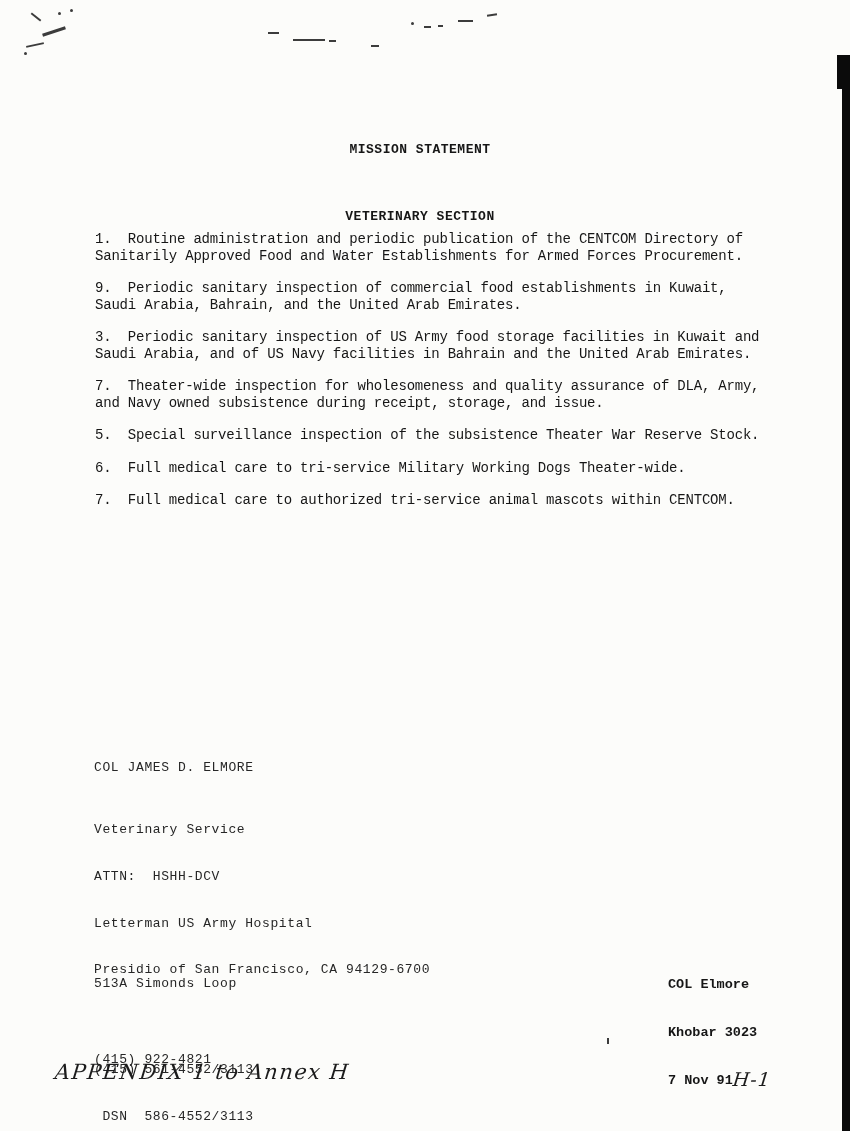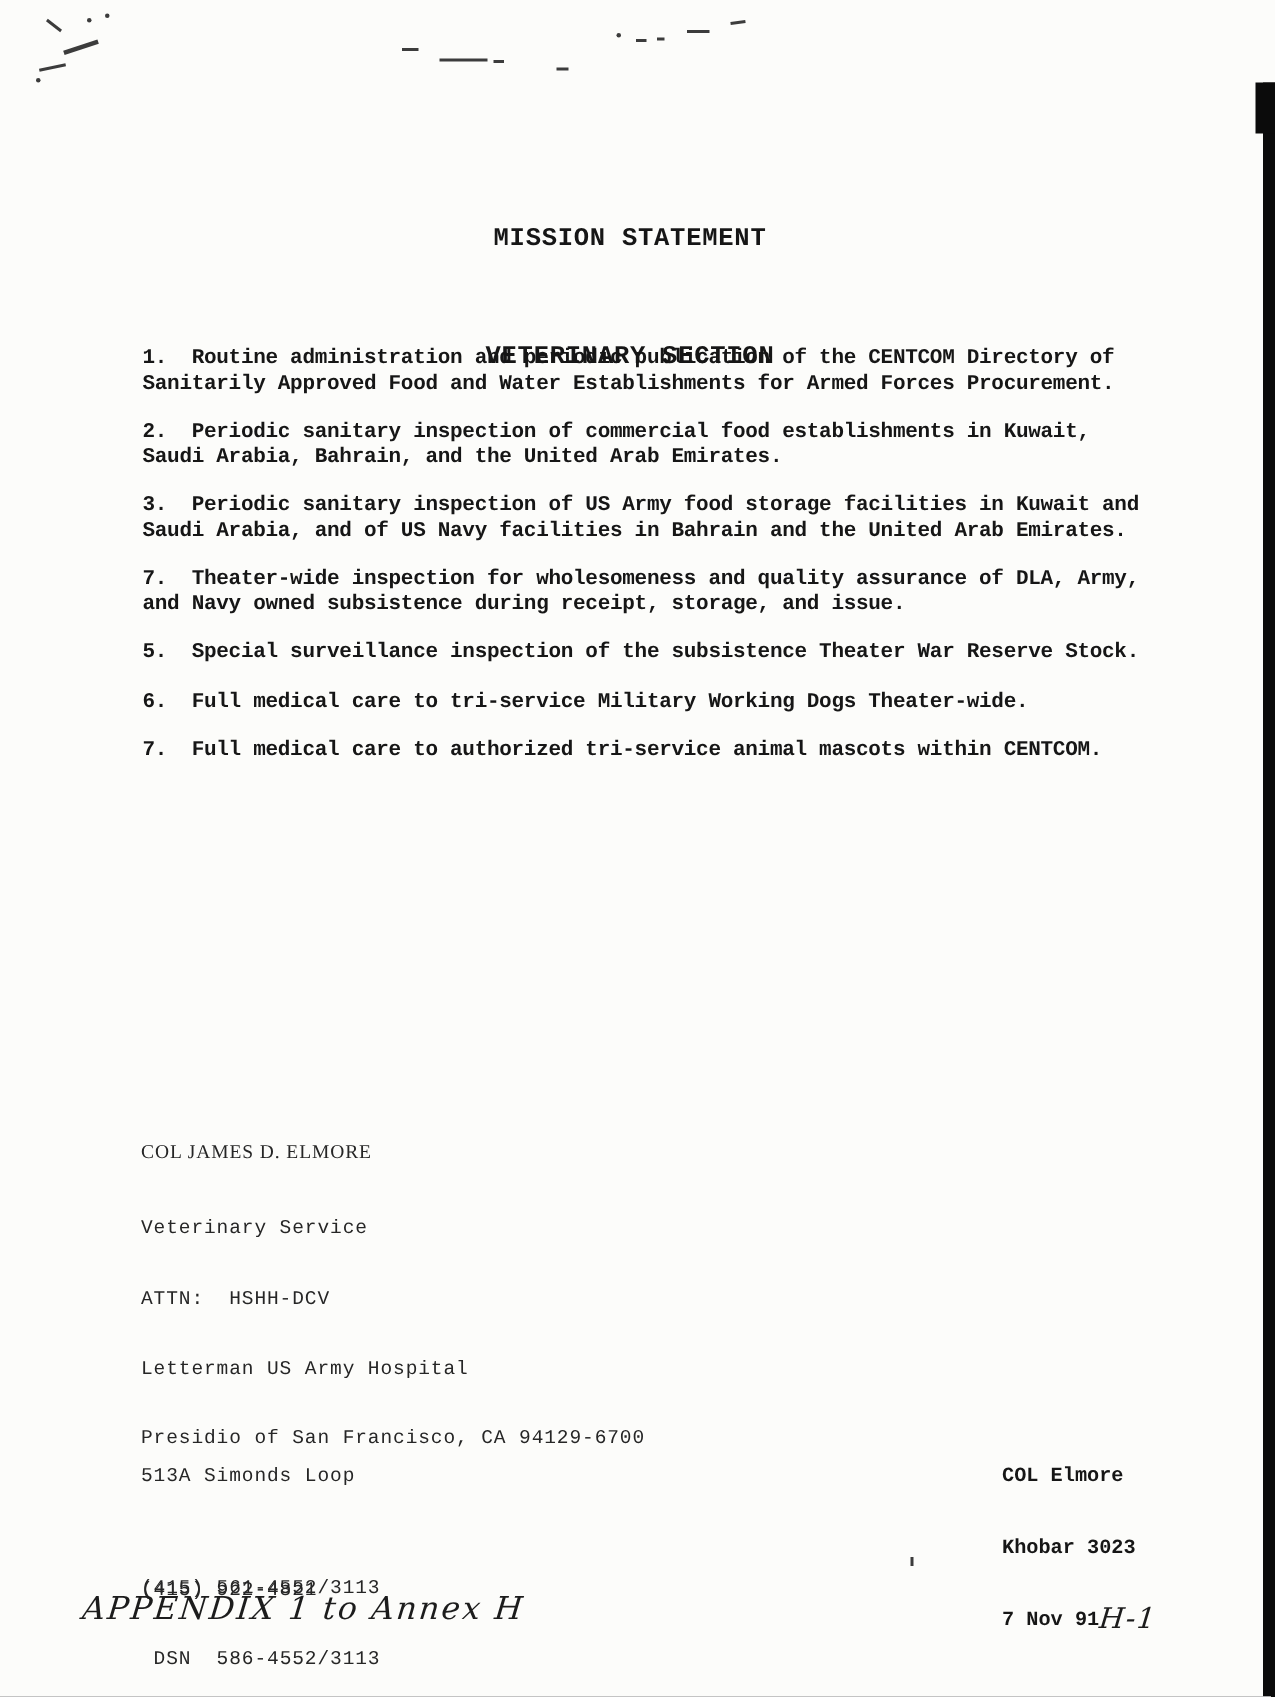--- a/index.html
+++ b/index.html
@@ -35,56 +35,56 @@
   .mark { position: absolute; background: #3c3c3c; }
   .dot  { position: absolute; background: #3c3c3c; border-radius: 50%; }
 
   
   .title-block {
     position: absolute;
     top: 112px;
     left: 0;
     width: 840px;
     text-align: center;
-    font-size: 17px;
+    font-size: 13px;
     font-weight: 700;
     letter-spacing: 0.5px;
     white-space: pre-wrap;
   }
   .title-line-1 { margin-bottom: 22px; }
   .title-line-2 { margin-bottom: 16px; }
 
   
   .body-block {
     position: absolute;
     top: 231px;
     left: 95px;
     width: 668px;
     font-size: 14px;
-    font-weight: 700;
+    font-weight: 400;
     line-height: 16.5px;
     letter-spacing: -0.2px;
   }
   .body-block p {
     margin-bottom: 16px;
     white-space: pre-wrap;
   }
 
   
   .contact-block {
     position: absolute;
     top: 729px;
     left: 94px;
     font-size: 13px;
     line-height: 15.6px;
     letter-spacing: 0.6px;
     white-space: pre-wrap;
     color: #262626;
   }
-  .contact-name { margin-bottom: 4px; font-family: Liberation Serif, serif; }
+  .contact-name { margin-bottom: 15px; }
   .contact-phones { margin-top: 22px; }
 
   .home-block {
     position: absolute;
     top: 944px;
     left: 94px;
     font-size: 13px;
     line-height: 16px;
     letter-spacing: 0.6px;
     white-space: pre-wrap;
@@ -154,21 +154,21 @@
   <div class="mark" style="left:487px; top:14px; width:10px; height:2px; transform:rotate(-8deg);"></div>
   <div class="mark" style="left:607px; top:1038px; width:2px; height:6px;"></div>
 
   <div class="title-block">
     <div class="title-line-1">MISSION STATEMENT</div>
     <div class="title-line-2">VETERINARY SECTION</div>
   </div>
 
   <div class="body-block">
     <p>1.  Routine administration and periodic publication of the CENTCOM Directory of Sanitarily Approved Food and Water Establishments for Armed Forces Procurement.</p>
-    <p>2.  Periodic sanitary inspection of commercial food establishments in Kuwait, Saudi Arabia, Bahrain, and the United Arab Emirates.</p>
+    <p>9.  Periodic sanitary inspection of commercial food establishments in Kuwait, Saudi Arabia, Bahrain, and the United Arab Emirates.</p>
     <p>3.  Periodic sanitary inspection of US Army food storage facilities in Kuwait and Saudi Arabia, and of US Navy facilities in Bahrain and the United Arab Emirates.</p>
     <p>7.  Theater-wide inspection for wholesomeness and quality assurance of DLA, Army, and Navy owned subsistence during receipt, storage, and issue.</p>
     <p>5.  Special surveillance inspection of the subsistence Theater War Reserve Stock.</p>
     <p>6.  Full medical care to tri-service Military Working Dogs Theater-wide.</p>
     <p>7.  Full medical care to authorized tri-service animal mascots within CENTCOM.</p>
   </div>
 
   <div class="contact-block">
     <div class="contact-name">COL JAMES D. ELMORE</div>
     <div>Veterinary Service</div>

